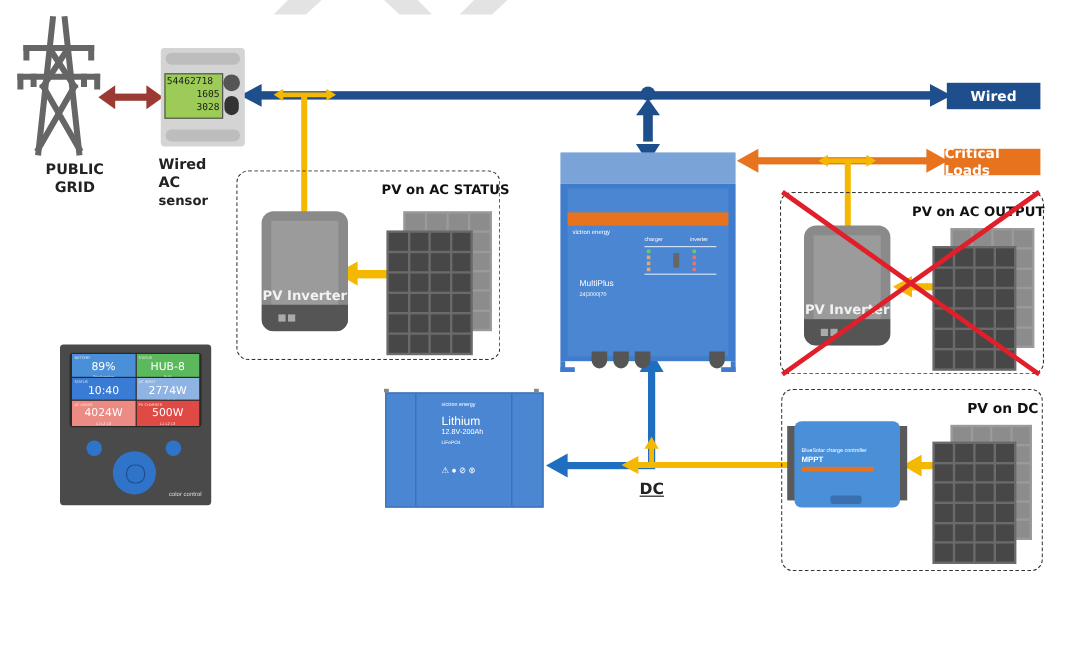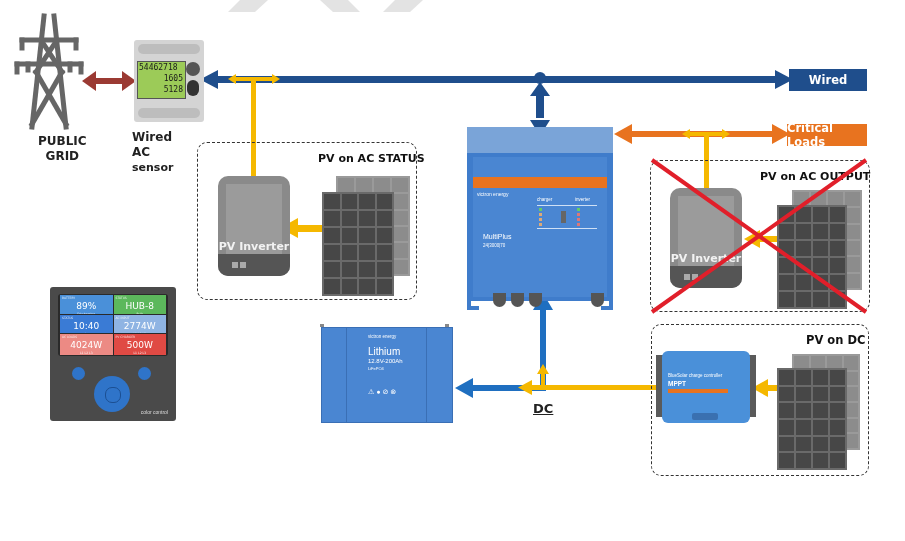--- a/index.html
+++ b/index.html
@@ -113,21 +113,21 @@
 <div class="abs lbl" style="left:38px;top:134px;text-align:center;line-height:15px;">
   <div>PUBLIC</div>
   <div>GRID</div>
 </div>
 
 <div class="abs" style="left:134px;top:40px;width:70px;height:82px;background:#d4d4d4;border-radius:3px;">
   <div class="abs" style="left:4px;top:4px;right:4px;height:10px;background:#bdbdbd;border-radius:5px;"></div>
   <div class="abs" style="left:3px;top:21px;width:46px;height:36px;background:#9ccb58;border:1px solid #555;font-family:'DejaVu Sans Mono',monospace;font-size:8px;line-height:11px;color:#1a1a1a;padding-left:1px;">
     <div>54462718</div>
     <div style="text-align:right;padding-right:2px;">1605</div>
-    <div style="text-align:right;padding-right:2px;">5128</div>
+    <div style="text-align:right;padding-right:2px;">3028</div>
   </div>
   <div class="abs" style="left:52px;top:22px;width:14px;height:14px;border-radius:7px;background:#555;"></div>
   <div class="abs" style="left:53px;top:40px;width:12px;height:16px;border-radius:6px;background:#333;"></div>
   <div class="abs" style="left:4px;bottom:4px;right:4px;height:10px;background:#bdbdbd;border-radius:5px;"></div>
 </div>
 <div class="abs lbl" style="left:132px;top:130px;width:58px;line-height:15px;">
   <div>Wired AC</div>
   <div style="font-size:11px;">sensor</div>
 </div>
 

